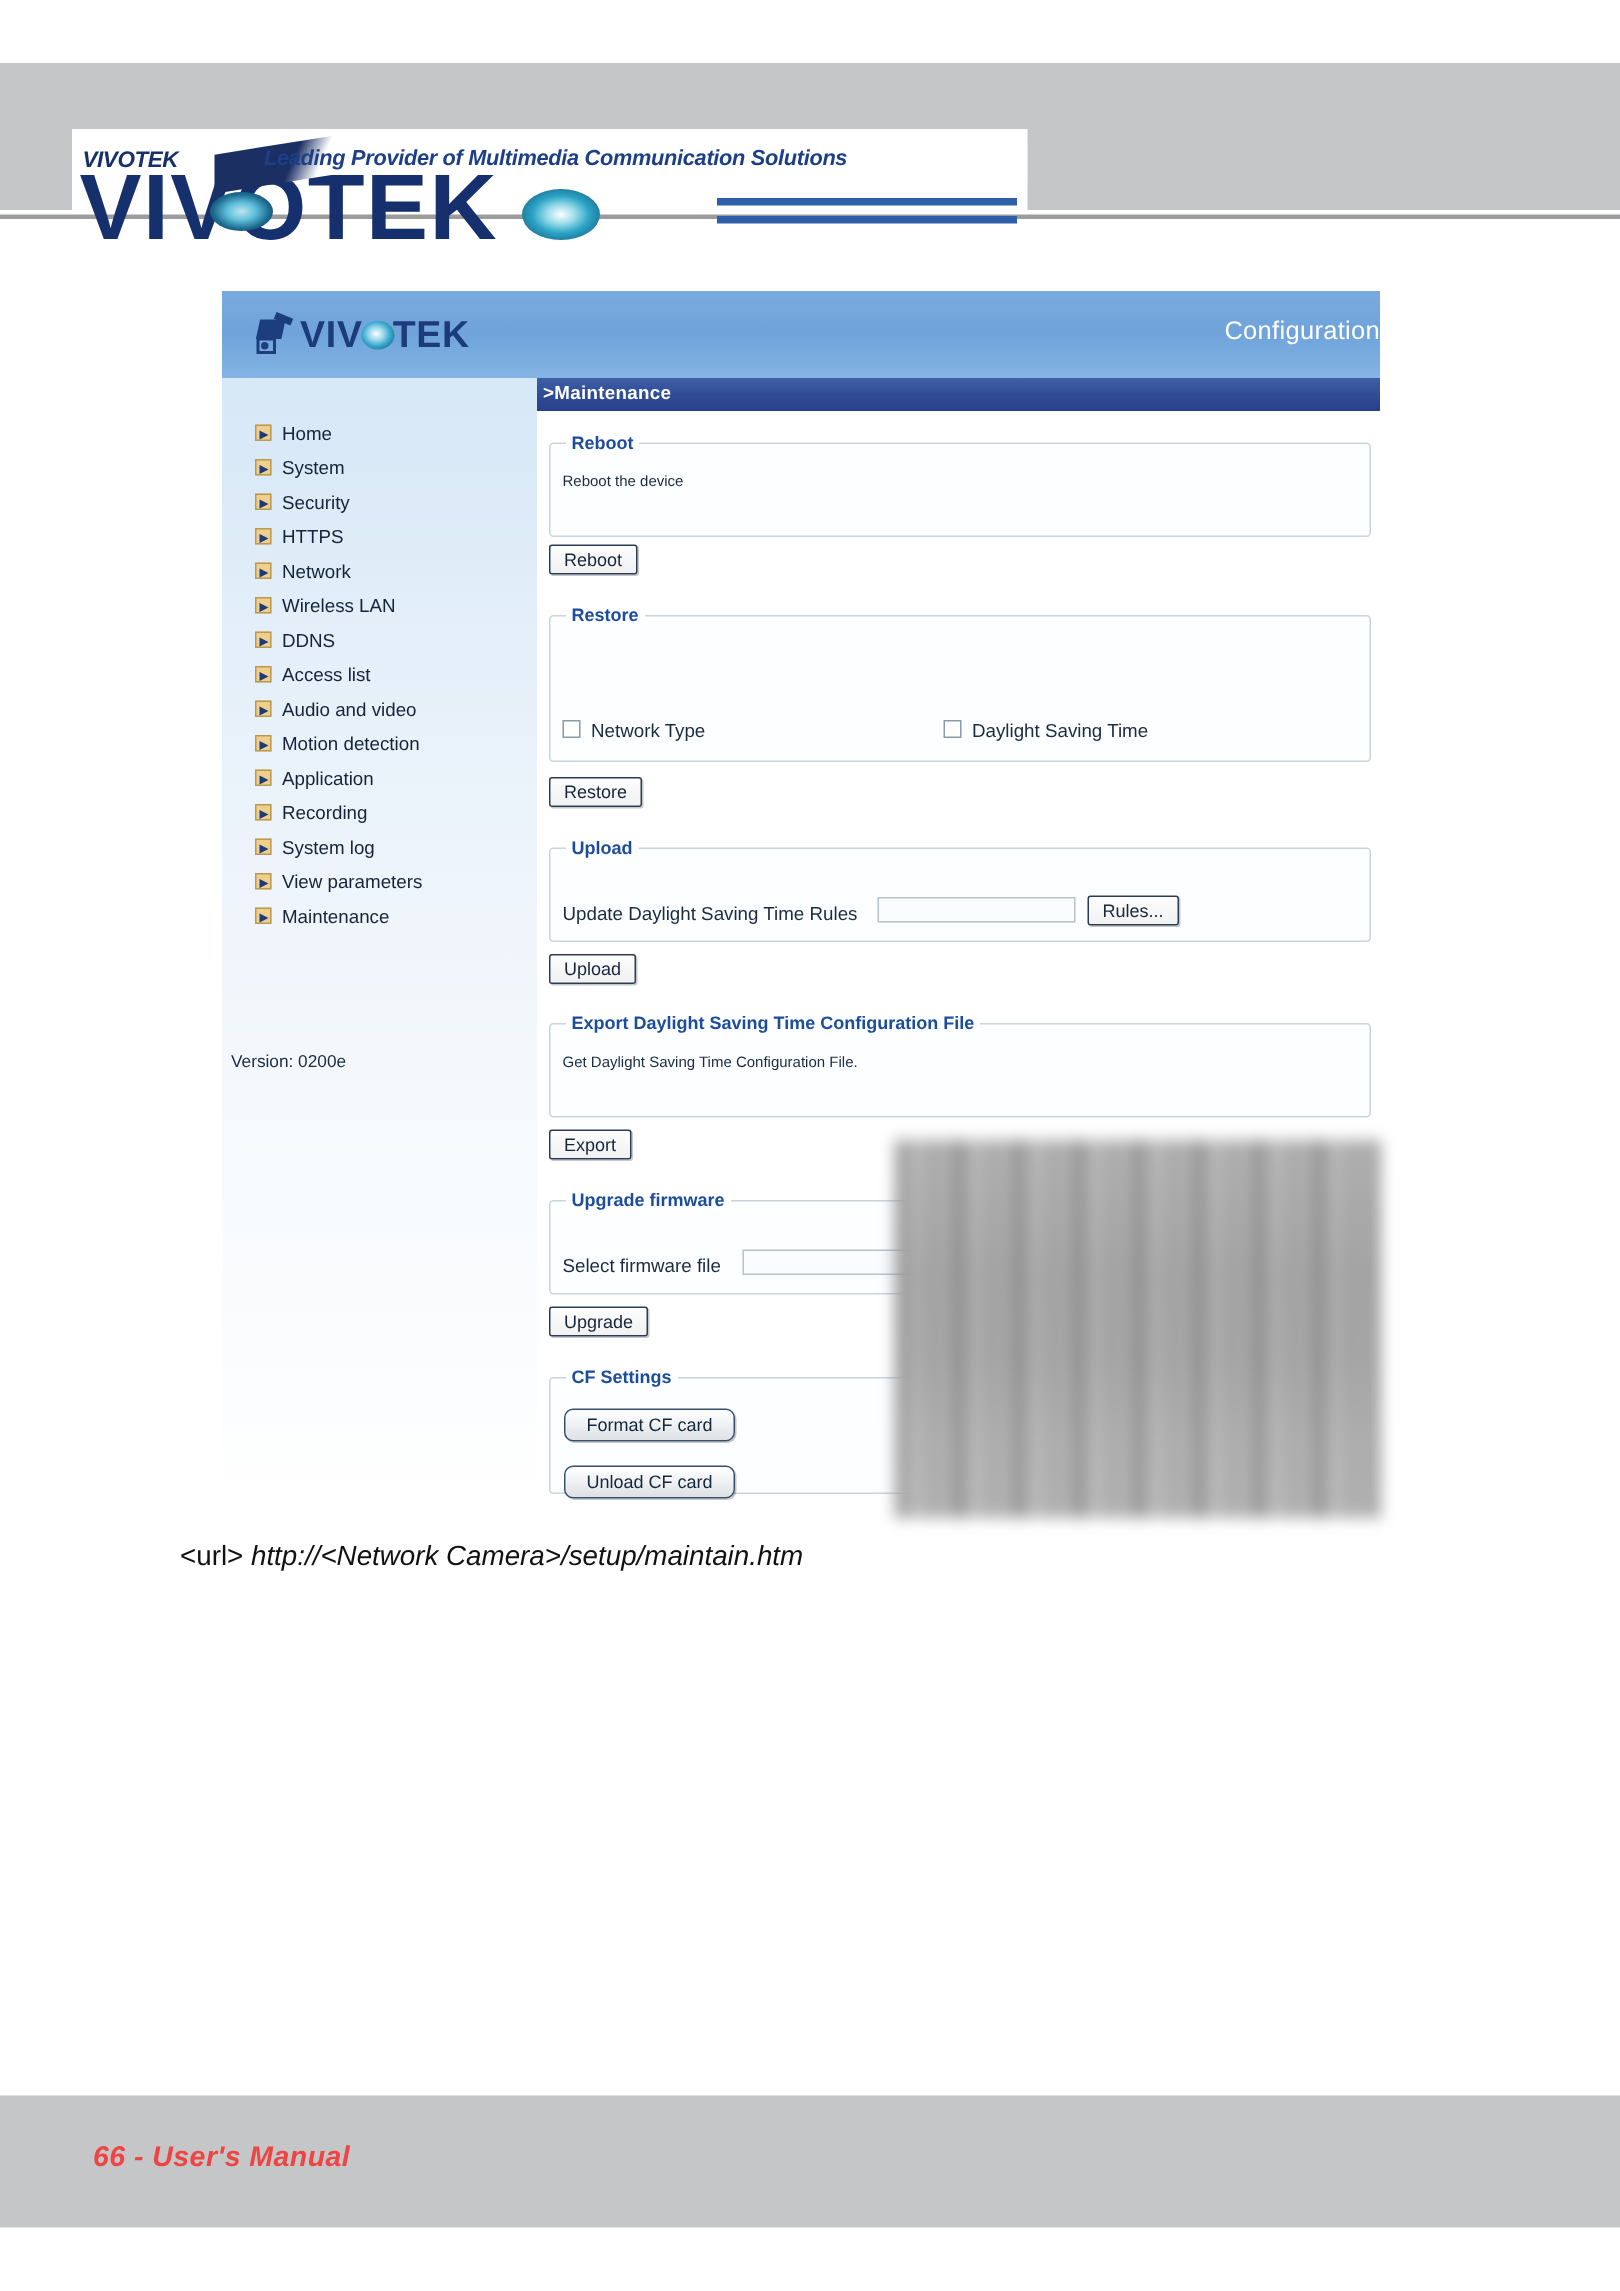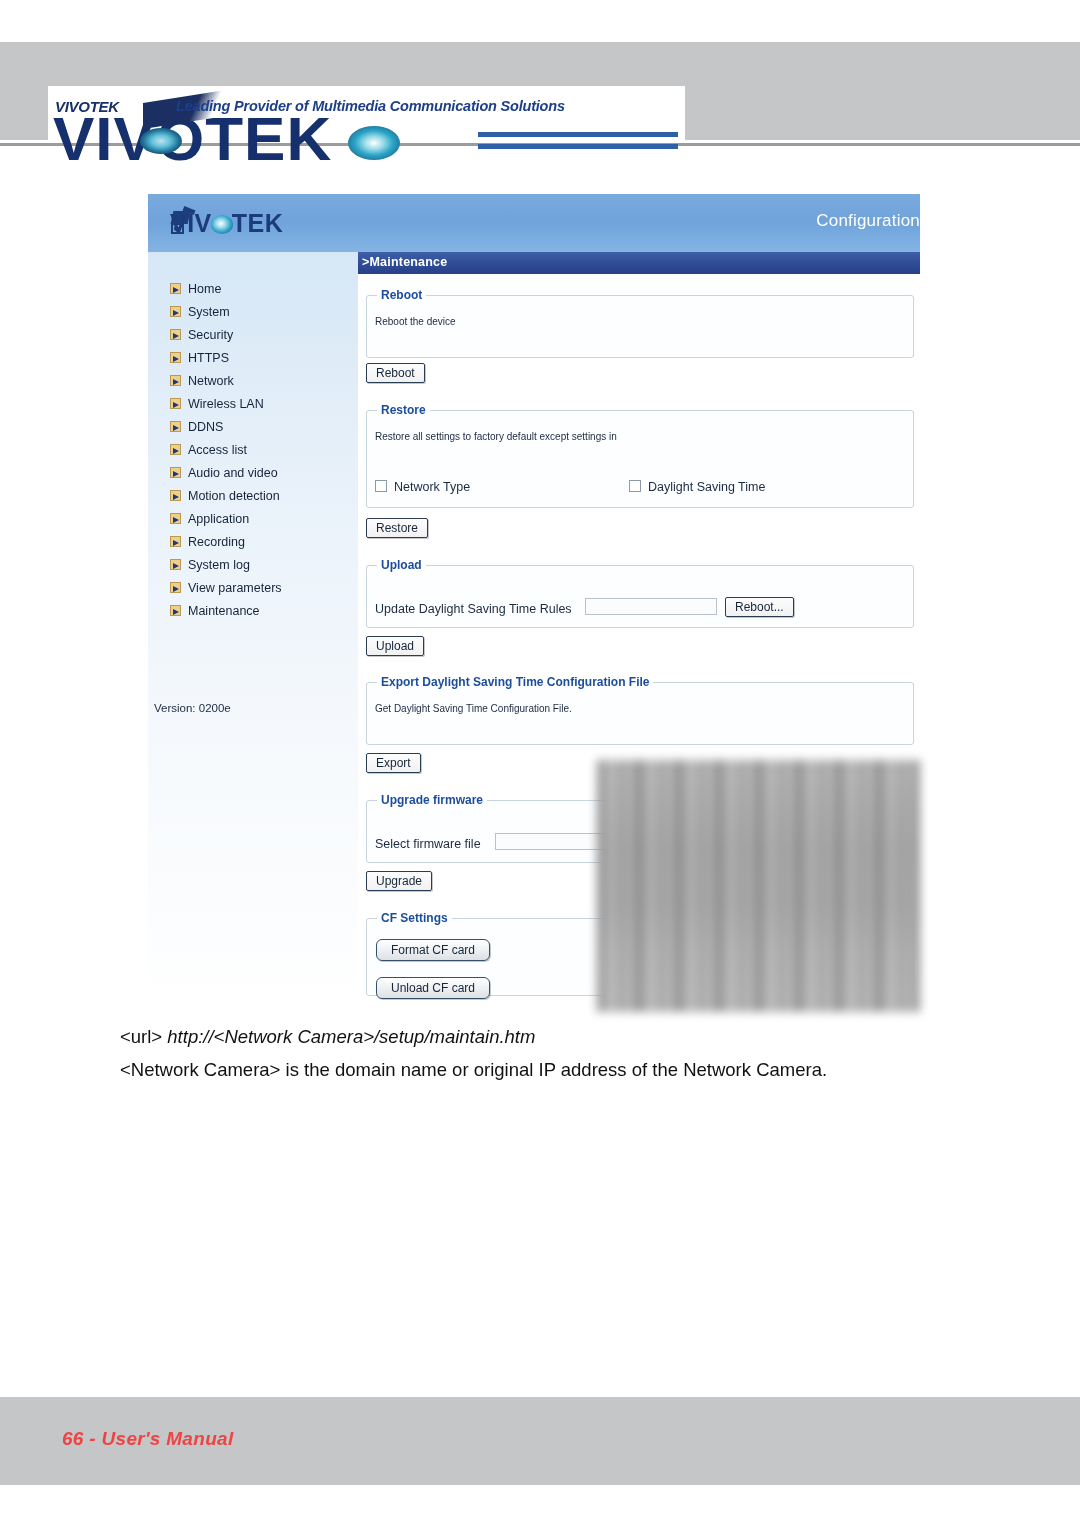--- a/index.html
+++ b/index.html
@@ -129,21 +129,21 @@
     position: absolute;
     left: 0; top: 0;
     width: 772px; height: 58px;
     background: linear-gradient(180deg, #7aaade 0%, #6fa3da 48%, #84b4e4 100%);
   }
   #shot-logo {
     position: absolute;
     left: 22px; top: 14px;
     height: 30px;
     display: flex;
-    flex-direction: column;
+    align-items: center;
   }
   #logo-cam {
     position: relative;
     width: 26px; height: 27px;
     margin-right: 4px;
   }
   #logo-cam .body {
     position: absolute;
     left: 2px; top: 3px;
     width: 17px; height: 13px;
@@ -483,37 +483,36 @@
       <div id="mt-bar">&gt;Maintenance</div>
 
       <fieldset class="box" style="left:8px; top:36px; width:548px; height:70px;">
         <legend>Reboot</legend>
         <div class="box-text">Reboot the device</div>
       </fieldset>
       <button class="btn" style="left:8px; top:111px;">Reboot</button>
 
       <fieldset class="box" style="left:8px; top:151px; width:548px; height:105px;">
         <legend>Restore</legend>
-        <div class="box-text">Restore all settings to factory default except settings in</div>
         <div class="cbrow" style="left:8px; top:63px;">
           <span class="cbox"></span>
           <span>Network Type</span>
         </div>
         <div class="cbrow" style="left:262px; top:63px;">
           <span class="cbox"></span>
           <span>Daylight Saving Time</span>
         </div>
       </fieldset>
       <button class="btn" style="left:8px; top:266px;">Restore</button>
 
       <fieldset class="box" style="left:8px; top:306px; width:548px; height:70px;">
         <legend>Upload</legend>
         <div class="flabel" style="left:8px; top:30px;">Update Daylight Saving Time Rules</div>
         <input class="tinput" type="text" style="left: 218px; top: 26px; width: 132px;" value="">
-        <button class="btn" style="left:358px; top:25px;">Reboot...</button>
+        <button class="btn" style="left:358px; top:25px;">Rules...</button>
       </fieldset>
       <button class="btn" style="left:8px; top:384px;">Upload</button>
 
       <fieldset class="box" style="left:8px; top:423px; width:548px; height:70px;">
         <legend>Export Daylight Saving Time Configuration File</legend>
         <div class="box-text">Get Daylight Saving Time Configuration File.</div>
       </fieldset>
       <button class="btn" style="left:8px; top:501px;">Export</button>
 
       <fieldset class="box" style="left:8px; top:541px; width:548px; height:70px;">
@@ -529,18 +528,17 @@
         <button class="btn btn-round" style="left:9px; top:52px;">Unload CF card</button>
       </fieldset>
 
     </div>
   </div>
 
   <div id="redact"></div>
   <div id="redact-frame"></div>
 
   <div id="para1"><span>&lt;url&gt;</span> <span class="ital">http://&lt;Network Camera&gt;/setup/maintain.htm</span></div>
-  <div id="para2">&lt;Network Camera&gt; is the domain name or original IP address of the Network Camera.</div>
 
   <div id="footer-band"></div>
   <div id="footer-text">66 - User's Manual</div>
 
 </div>
 
 </body></html>

